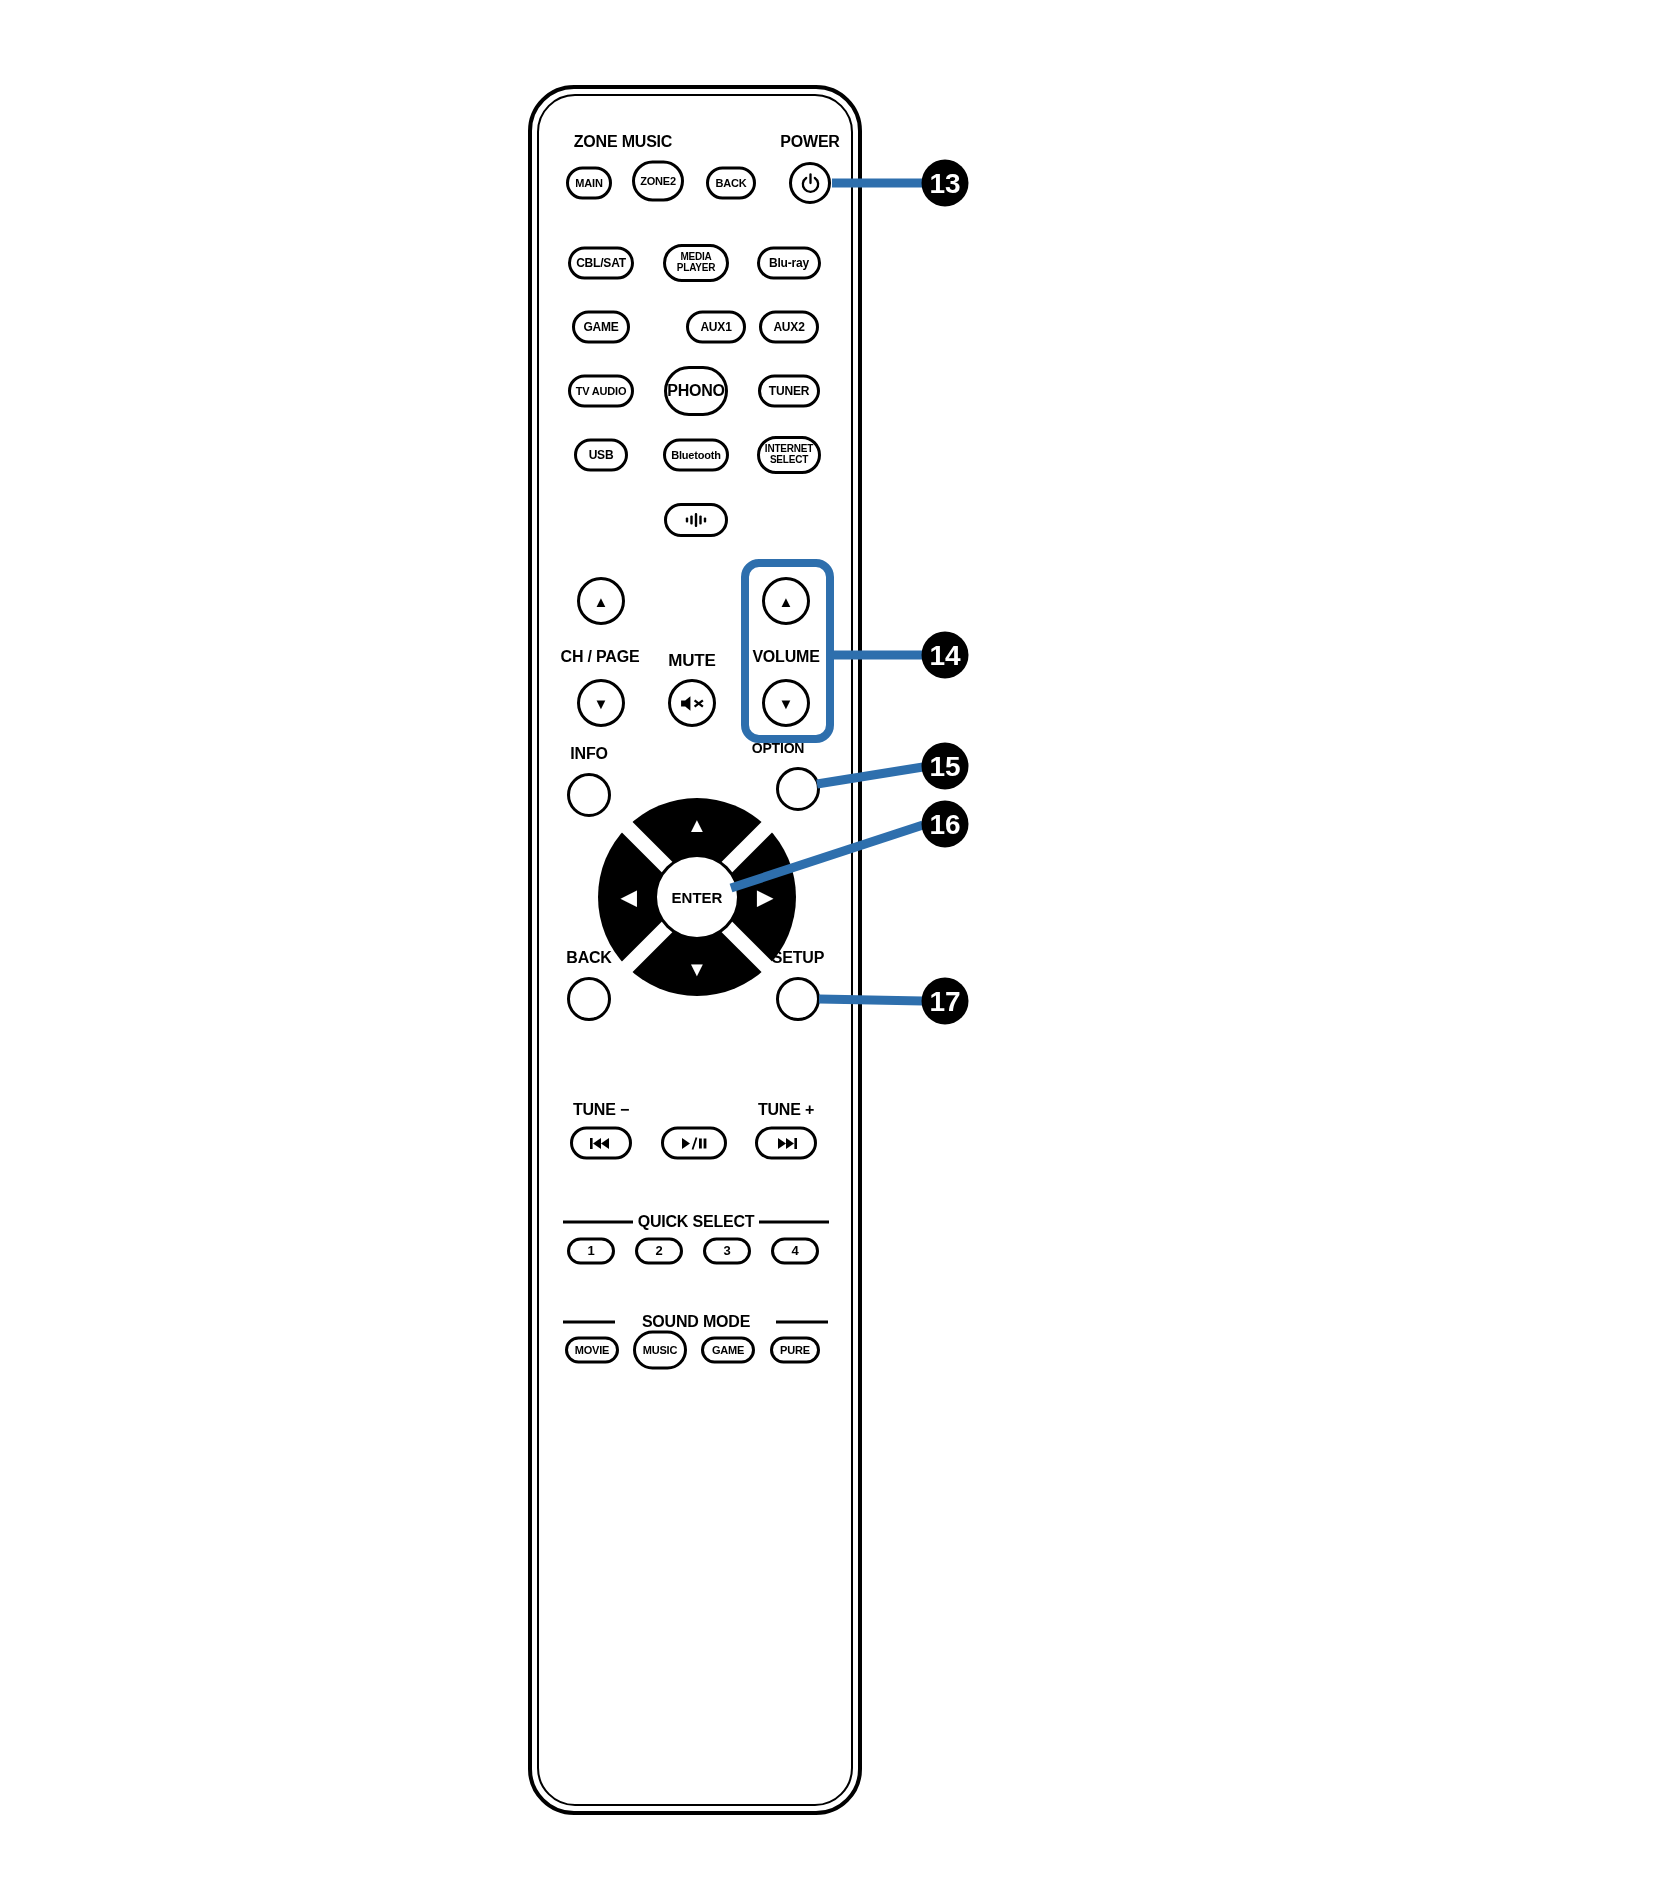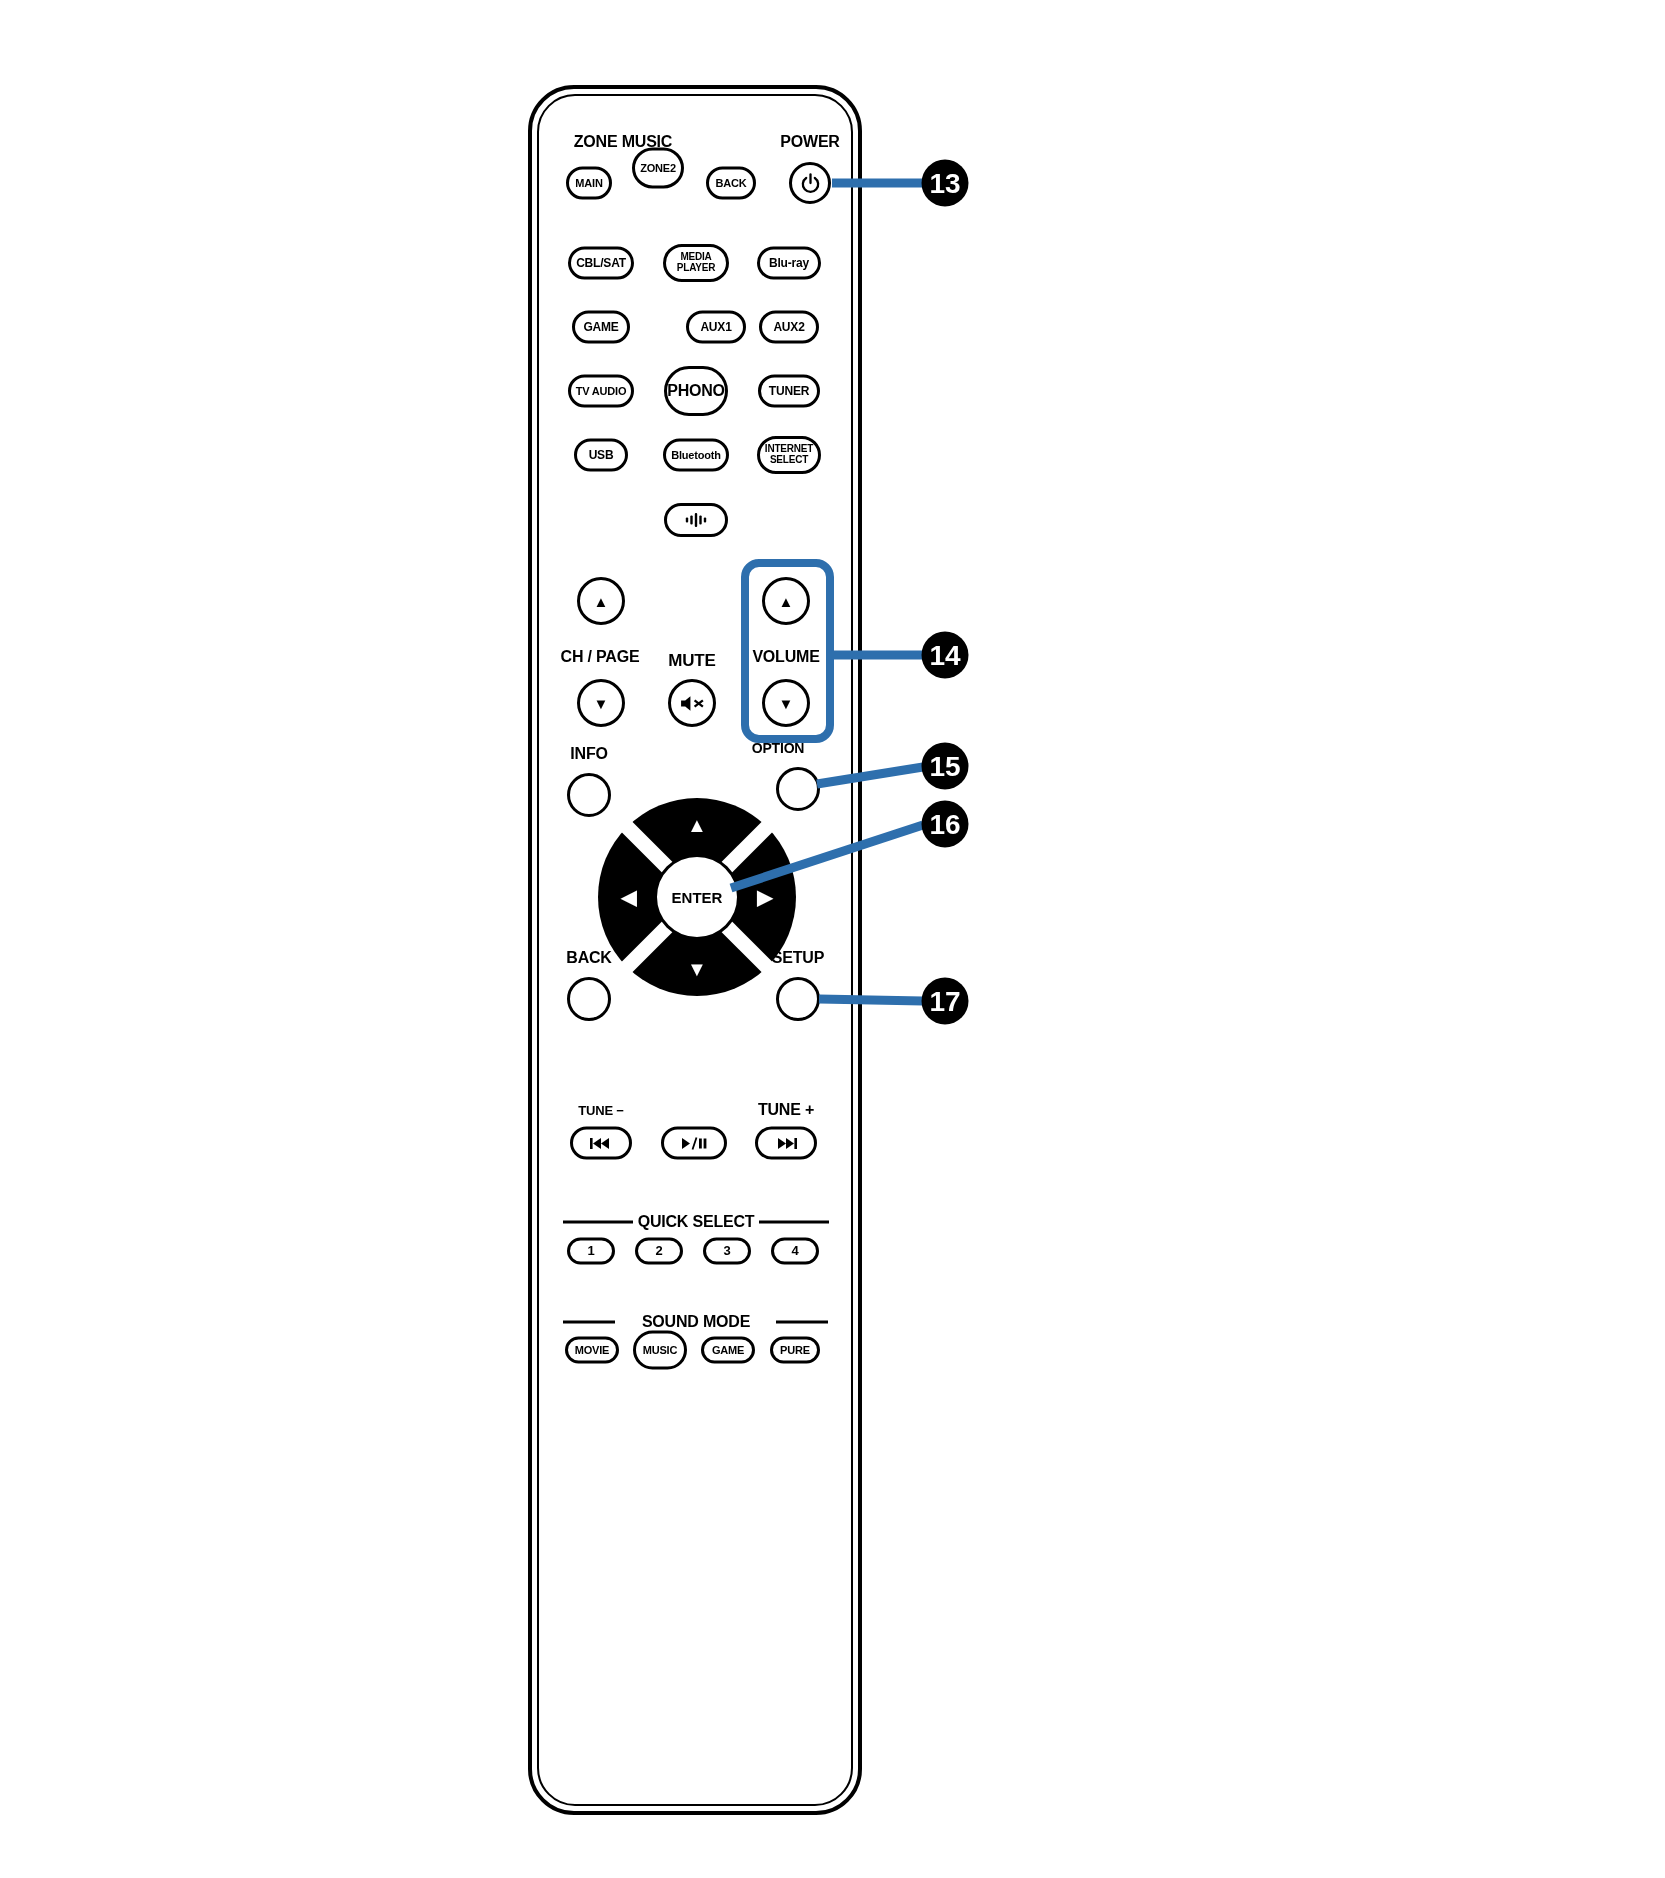--- a/index.html
+++ b/index.html
@@ -40,21 +40,21 @@
 <body>
 
 <div id="canvas">
 
   <div class="remote-body"></div>
 
   <div class="abs lbl" style="left:623px;top:142px;font-size:16px">ZONE MUSIC</div>
   <div class="abs lbl" style="left:810px;top:142px;font-size:16px">POWER</div>
 
   <div class="abs pill" style="left:589px;top:183px;width:46px;height:33px;font-size:11px">MAIN</div>
-  <div class="abs pill" style="left:658px;top:168px;width:52px;height:41px;font-size:11px">ZONE2</div>
+  <div class="abs pill" style="left:658px;top:181px;width:52px;height:41px;font-size:11px">ZONE2</div>
   <div class="abs pill" style="left:731px;top:183px;width:50px;height:33px;font-size:11px">BACK</div>
   <div class="abs circ" style="left:810px;top:183px;width:42px;height:42px">
     <svg width="23" height="23" viewBox="0 0 24 24">
       <path d="M 7.5 6.2 A 8 8 0 1 0 16.5 6.2" fill="none" stroke="#000" stroke-width="2.4" stroke-linecap="round"></path>
       <line x1="12" y1="2.5" x2="12" y2="11.5" stroke="#000" stroke-width="2.4" stroke-linecap="round"></line>
     </svg>
   </div>
 
   <div class="abs pill" style="left:601px;top:263px;width:66px;height:33px;font-size:12px">CBL/SAT</div>
   <div class="abs pill" style="left:696px;top:263px;width:66px;height:38px;font-size:10px">MEDIA
@@ -129,21 +129,21 @@
   <span class="abs pad-arrow" style="left:697px;top:969px">▼</span>
   <span class="abs pad-arrow" style="left:629px;top:897px">◀</span>
   <span class="abs pad-arrow" style="left:765px;top:897px">▶</span>
   <div class="abs circ" style="left:697px;top:897px;width:86px;height:86px;font-size:15px">ENTER</div>
 
   <div class="abs lbl" style="left:589px;top:958px;font-size:16px">BACK</div>
   <div class="abs circ" style="left:589px;top:999px;width:44px;height:44px"></div>
   <div class="abs lbl" style="left:798px;top:958px;font-size:16px">SETUP</div>
   <div class="abs circ" style="left:798px;top:999px;width:44px;height:44px"></div>
 
-  <div class="abs lbl" style="left:601px;top:1110px;font-size:13px">TUNE −</div>
+  <div class="abs lbl" style="left:601px;top:1110px;font-size:16px">TUNE −</div>
   <div class="abs lbl" style="left:786px;top:1110px;font-size:16px">TUNE +</div>
 
   <div class="abs pill" style="left:601px;top:1143px;width:62px;height:33px">
     <svg width="26" height="16" viewBox="0 0 26 16">
       <g fill="#000">
         <rect x="2" y="2.5" width="2.6" height="11"></rect>
         <polygon points="5,8 13,2.5 13,13.5"></polygon>
         <polygon points="13,8 21,2.5 21,13.5"></polygon>
       </g>
     </svg>

